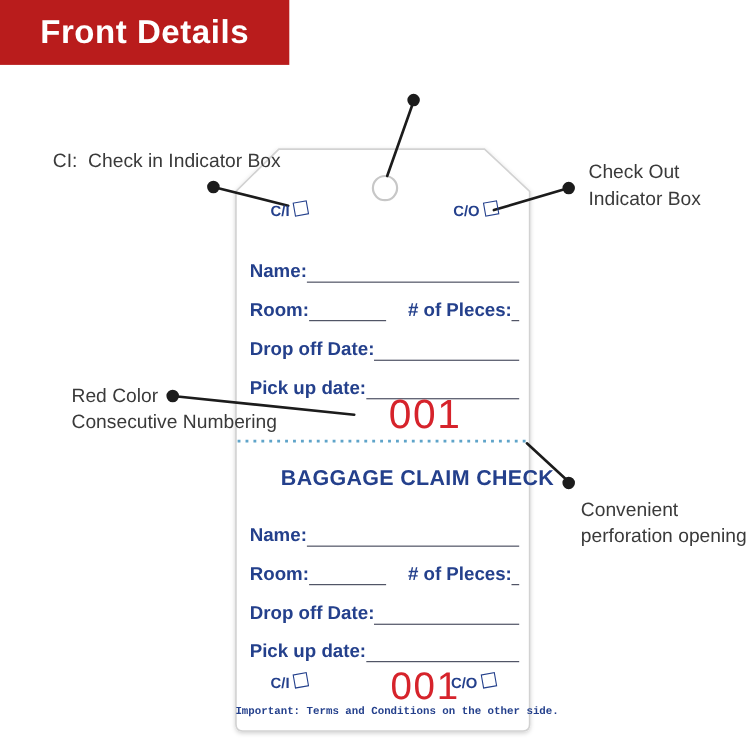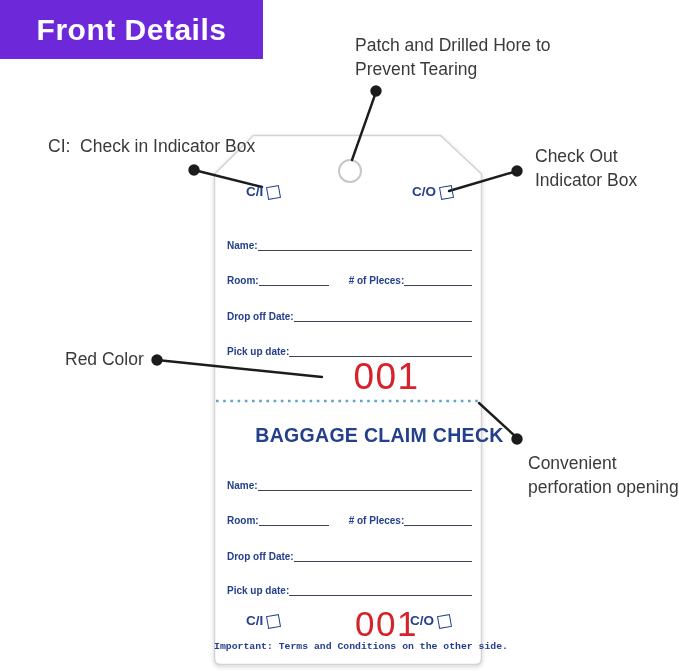--- a/index.html
+++ b/index.html
@@ -2,45 +2,45 @@
 <html><head>
 <meta charset="utf-8">
 <style>
   html,body{margin:0;padding:0;background:#ffffff;}
   .canvas{
     position:relative;width:679px;height:672px;background:#ffffff;
     font-family:"Liberation Sans",sans-serif;overflow:hidden;
   }
   
   .banner{
-    position:absolute;left:0;top:0;width:263px;height:59px;background:#6d28d9;
+    position:absolute;left:0;top:0;width:263px;height:59px;background:#b91c1c;
     display:flex;align-items:center;justify-content:center;
   }
   .banner span{color:#ffffff;font-size:30px;font-weight:bold;letter-spacing:.5px;}
   
   svg.overlay{position:absolute;left:0;top:0;}
   
   .ann{position:absolute;color:#3a3a3a;font-size:17.5px;line-height:24px;}
   .ann div{white-space:nowrap;}
   #ann-patch{left:355px;top:33px;}
   #ann-ci{left:48px;top:134px;}
   #ann-co{left:535px;top:144px;}
   #ann-red{left:65px;top:347px;}
   #ann-perf{left:528px;top:451px;}
   
   .navy{color:#24408c;font-weight:bold;}
-  .ck{position:absolute;display:flex;align-items:flex-end;gap:4px;font-size:13.5px;}
+  .ck{position:absolute;display:flex;align-items:center;gap:4px;font-size:13.5px;}
   .ckbox{width:11px;height:11px;border:1.8px solid #24408c;transform:rotate(-10deg);margin-top:-4px;}
   #ci-top{left:246px;top:184px;}
   #co-top{left:412px;top:184px;}
   #ci-bot{left:246px;top:613px;}
   #co-bot{left:410px;top:613px;}
   .frow{
     position:absolute;left:227px;width:245px;display:flex;align-items:flex-end;
-    font-size:10px;color:#24408c;font-weight:bold;white-space:nowrap;
+    font-size:17px;color:#24408c;font-weight:bold;white-space:nowrap;
   }
   .ln{border-bottom:1.8px solid #3f4356;height:13px;flex:1 1 auto;}
   .lnfix{border-bottom:1.8px solid #3f4356;height:13px;flex:0 0 auto;width:70px;}
   .plbl{margin-left:20px;}
   #row-name-top{top:237px;}
   #row-room-top{top:272px;}
   #row-drop-top{top:308px;}
   #row-pick-top{top:343px;}
   #row-name-bot{top:477px;}
   #row-room-bot{top:512px;}
@@ -86,33 +86,30 @@
       <circle cx="194" cy="170" r="4.5"></circle>
       <line x1="517" y1="171" x2="449" y2="191"></line>
       <circle cx="517" cy="171" r="4.5"></circle>
       <line x1="157" y1="360" x2="322" y2="377"></line>
       <circle cx="157" cy="360" r="4.5"></circle>
       <line x1="479" y1="403" x2="516" y2="437"></line>
       <circle cx="517" cy="439" r="4.5"></circle>
     </g>
   </svg>
 
-  <div class="ann" id="ann-patch">
-    <div>Patch and Drilled Hore to</div>
-    <div>Prevent Tearing</div>
-  </div>
   <div class="ann" id="ann-co">
     <div>Check Out</div>
     <div>Indicator Box</div>
   </div>
   <div class="ann" id="ann-ci">
     <div>CI:&nbsp; Check in Indicator Box</div>
   </div>
   <div class="ann" id="ann-red">
     <div>Red Color</div>
+    <div>Consecutive Numbering</div>
   </div>
   <div class="ann" id="ann-perf">
     <div>Convenient</div>
     <div>perforation opening</div>
   </div>
 
   <div class="ck navy" id="ci-top">
     <span>C/I</span>
     <span class="ckbox"></span>
   </div>

